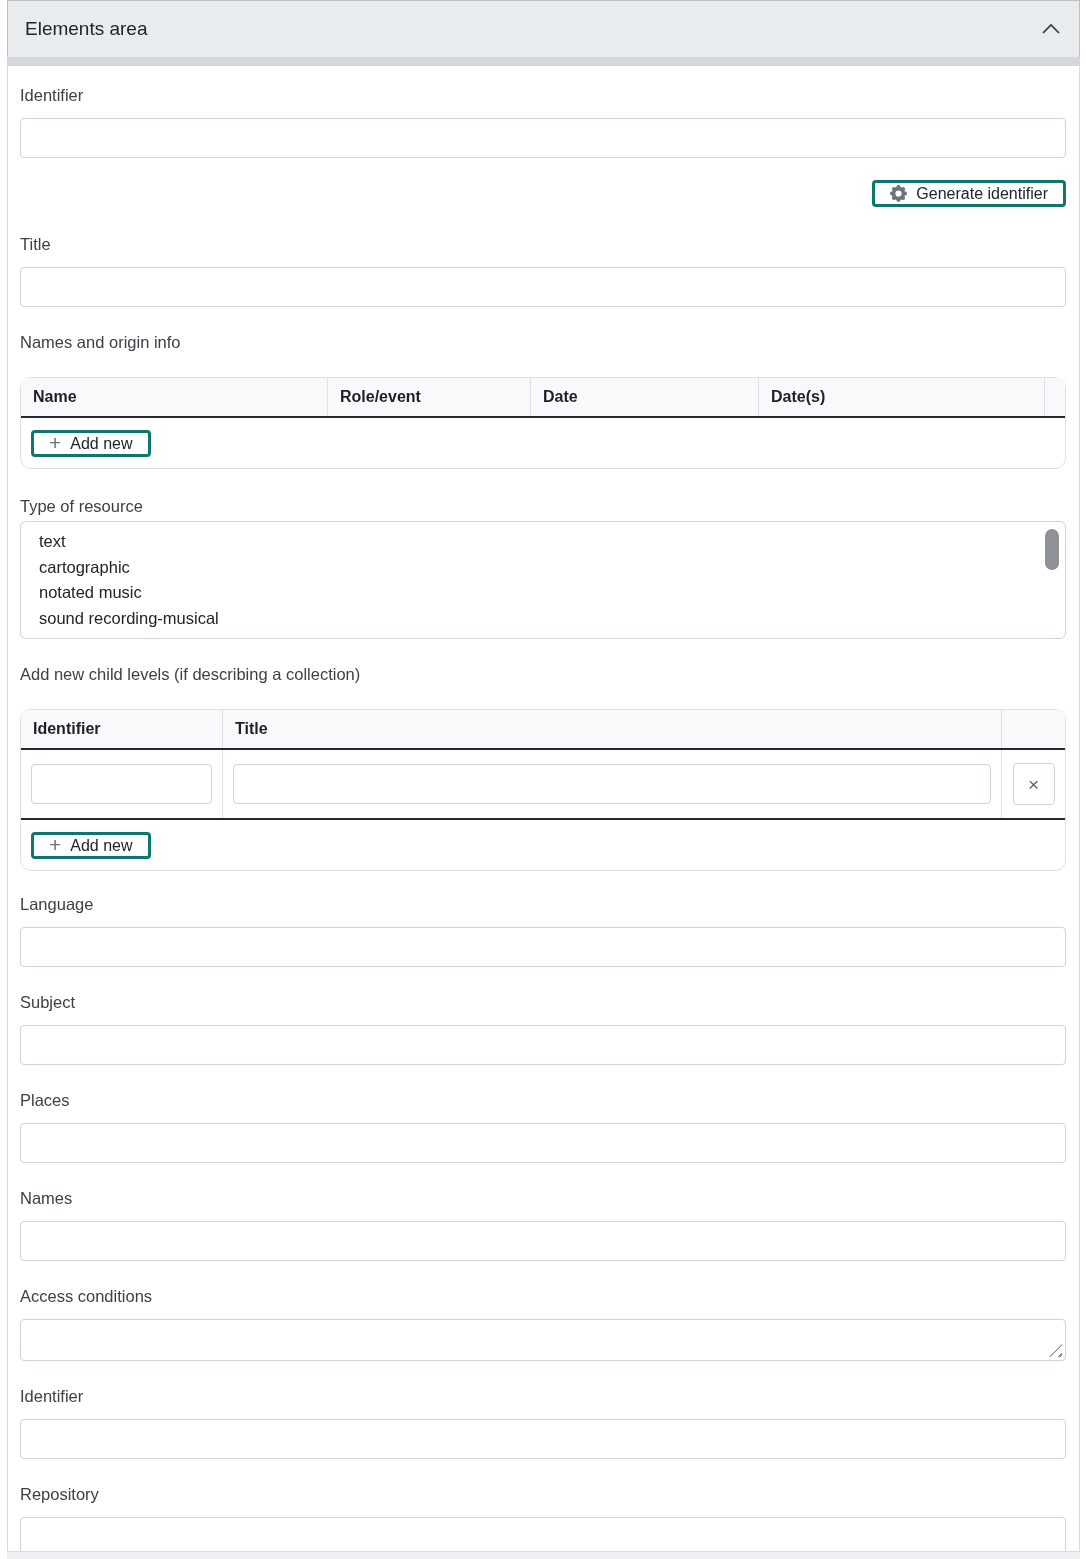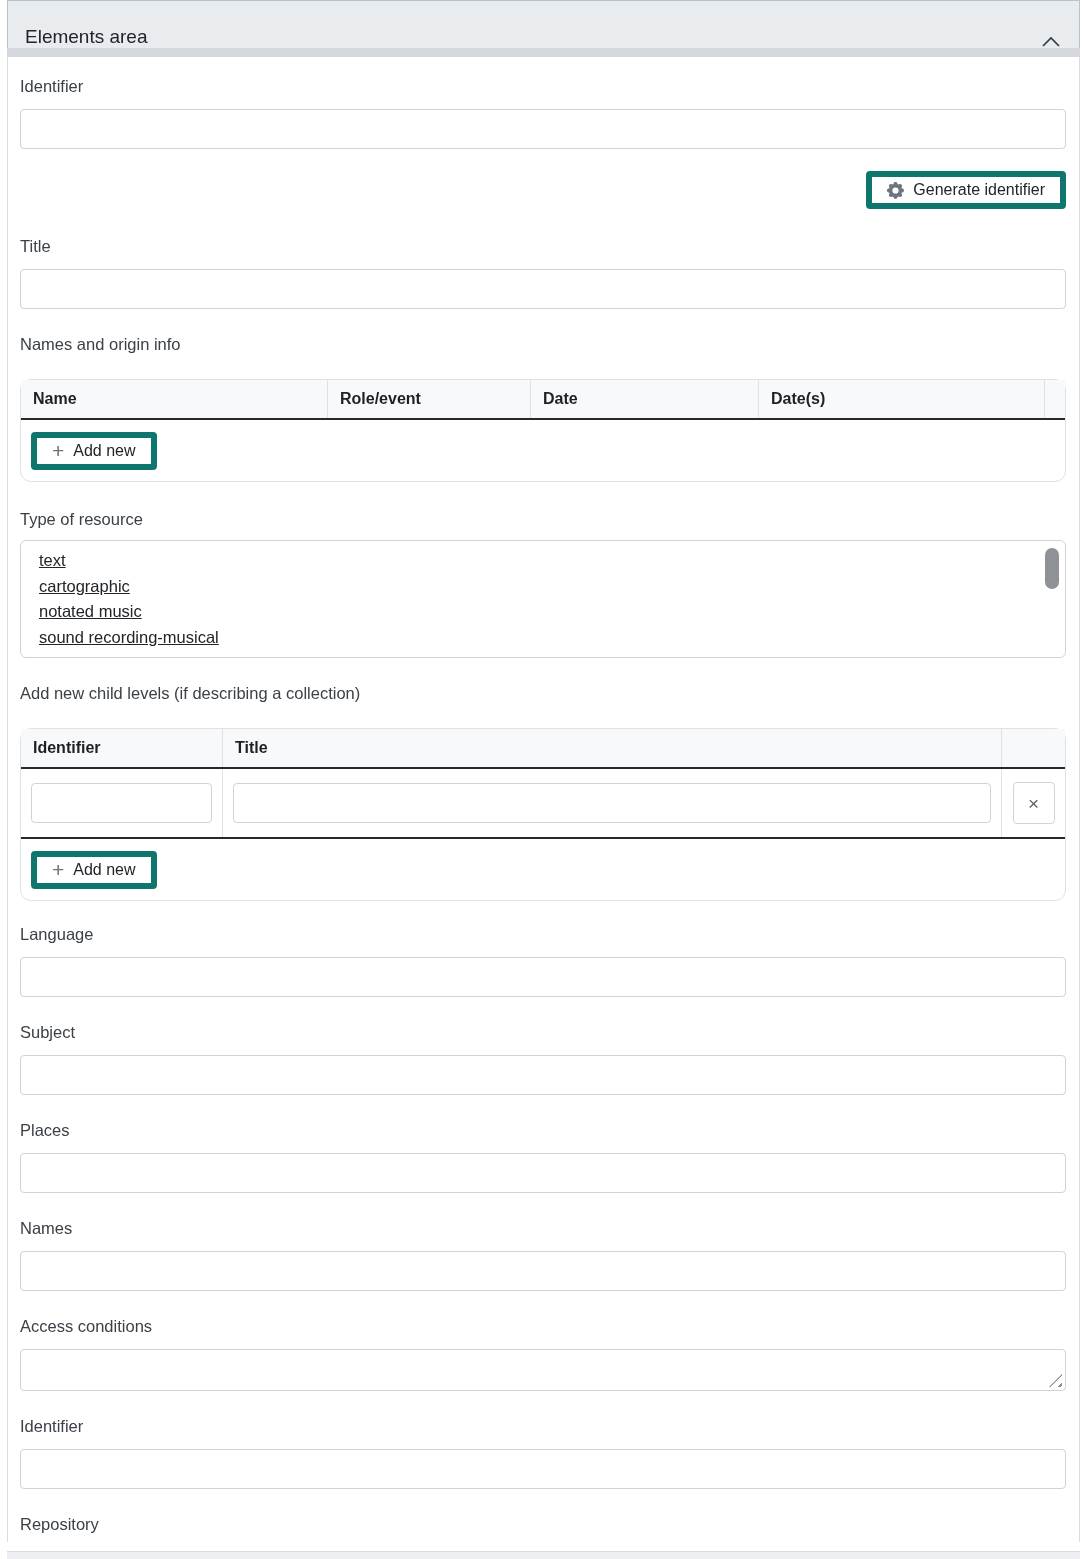--- a/index.html
+++ b/index.html
@@ -16,26 +16,26 @@
     overflow: hidden;
   }
   .card {
     position: absolute;
     left: 7px;
     top: 0;
     width: 1073px;
     height: 1559px;
   }
   .card-header {
-    height: 48px;
+    height: 57px;
     background: #e9ecef;
     border: 1px solid #bcc1c6;
     border-bottom: none;
     display: flex;
-    align-items: flex-end;
+    align-items: center;
     justify-content: space-between;
     padding: 0 18px 0 17px;
     cursor: pointer;
   }
   .card-title { font-size: 19px; color: #212529; }
   .card-strip { height: 9px; background: #d4d8dc; }
   .card-body {
     background: #ffffff;
     border-left: 1px solid #d9dcdf;
     border-right: 1px solid #d9dcdf;
@@ -84,31 +84,31 @@
     width: 13px;
     height: 13px;
     background: repeating-linear-gradient(135deg, transparent 0 2.5px, #8a8f94 2.5px 4px, transparent 4px 6.5px);
     clip-path: polygon(100% 0, 0 100%, 100% 100%);
     cursor: nwse-resize;
   }
   .input-gap { margin-top: 12px; }
   .mt-22 { margin-top: 22px; }
   .mt-24 { margin-top: 24px; }
   .mt-26 { margin-top: 26px; }
-  .mt-10 { margin-top: 10px; text-decoration: underline; }
+  .mt-10 { margin-top: 4px; }
   .mt-12 { margin-top: 24px; border-radius: 11px; }
 
   .btn {
     display: inline-flex;
     align-items: center;
     gap: 9px;
     background: #ffffff;
-    border: 6px solid #0f766e;
+    border: 3px solid #0f766e;
     border-radius: 4px;
-    height: 38px;
+    height: 27px;
     padding: 0 15px;
     font-size: 16px;
     color: #212529;
     font-family: inherit;
     cursor: pointer;
   }
   .btn-row { display: flex; justify-content: flex-end; }
   .glyph-plus { color: #6c757d; font-size: 21px; font-weight: 400; line-height: 1; margin-top: -2px; }
   .gear-svg { width: 17px; height: 17px; fill: #6c757d; }
   .chevron-svg { width: 20px; height: 12px; stroke: #343a40; stroke-width: 1.7; fill: none; }

